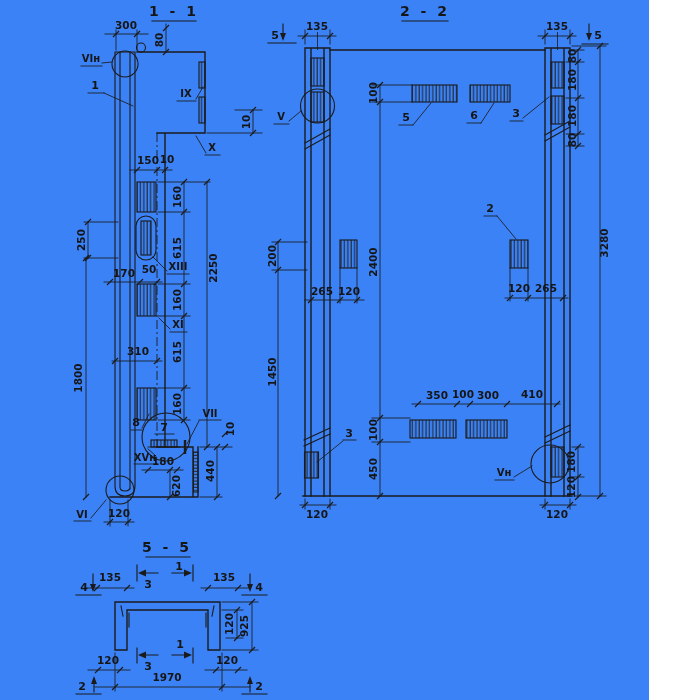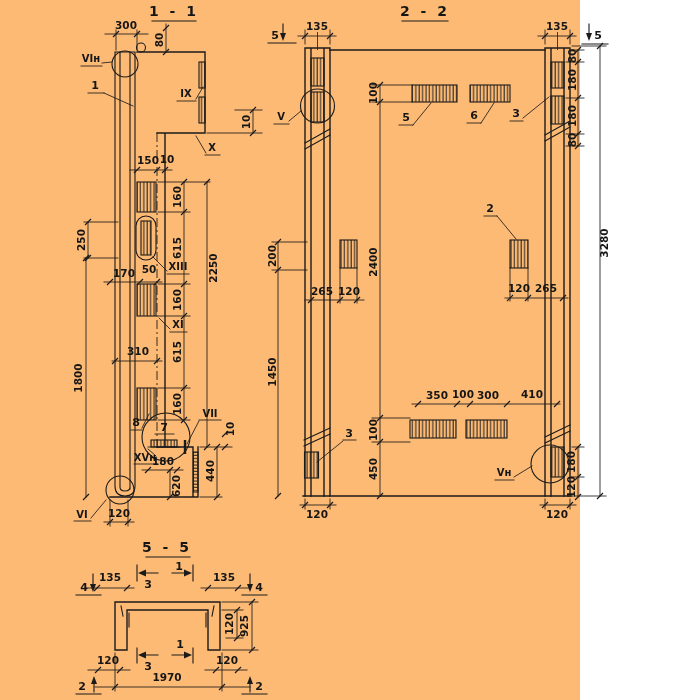--- a/index.html
+++ b/index.html
@@ -1,16 +1,16 @@
 <!DOCTYPE html>
 <html><head>
 <meta charset="utf-8">
 <style>
   html,body{margin:0;padding:0;background:#ffffff;}
-  .page{width:580px;height:700px;background:#fdba74;position:relative;font-family:"DejaVu Sans",sans-serif;}
+  .page{width:649px;height:700px;background:#3b82f6;position:relative;font-family:"DejaVu Sans",sans-serif;}
   svg{display:block;}
   .ln{stroke:#1b1b1b;stroke-width:1.4;fill:none;stroke-linecap:square;}
   .ln2{stroke:#1b1b1b;stroke-width:1.1;fill:none;stroke-linecap:square;}
   .dim{stroke:#1b1b1b;stroke-width:0.85;fill:none;stroke-linecap:square;}
   .tick{stroke:#1b1b1b;stroke-width:1.2;fill:none;}
   .cut{stroke:#1b1b1b;stroke-width:2.4;fill:none;}
   .dd{stroke:#1b1b1b;stroke-width:0.9;fill:none;stroke-dasharray:9 3 2 3;}
   .thin{stroke:#1b1b1b;stroke-width:0.8;fill:none;}
   .hr{fill:url(#vh);stroke:#1b1b1b;stroke-width:1.1;}
   .hrh{fill:url(#hh);stroke:#1b1b1b;stroke-width:1.0;}

